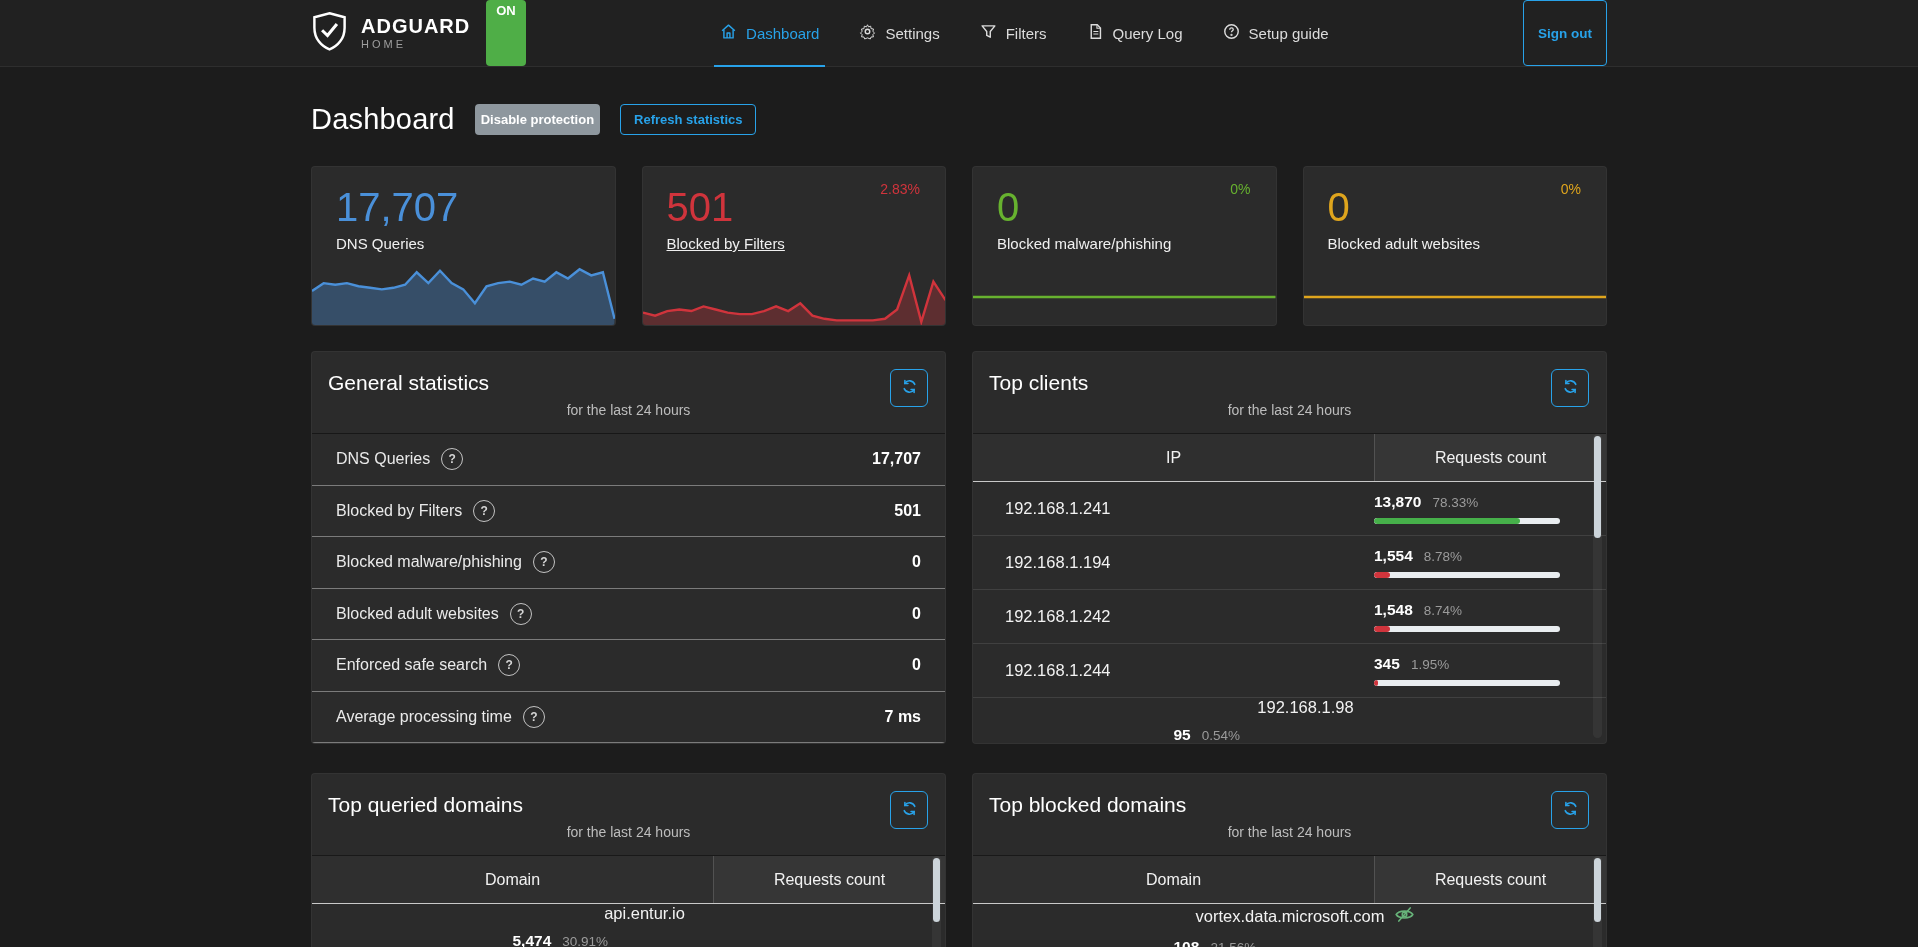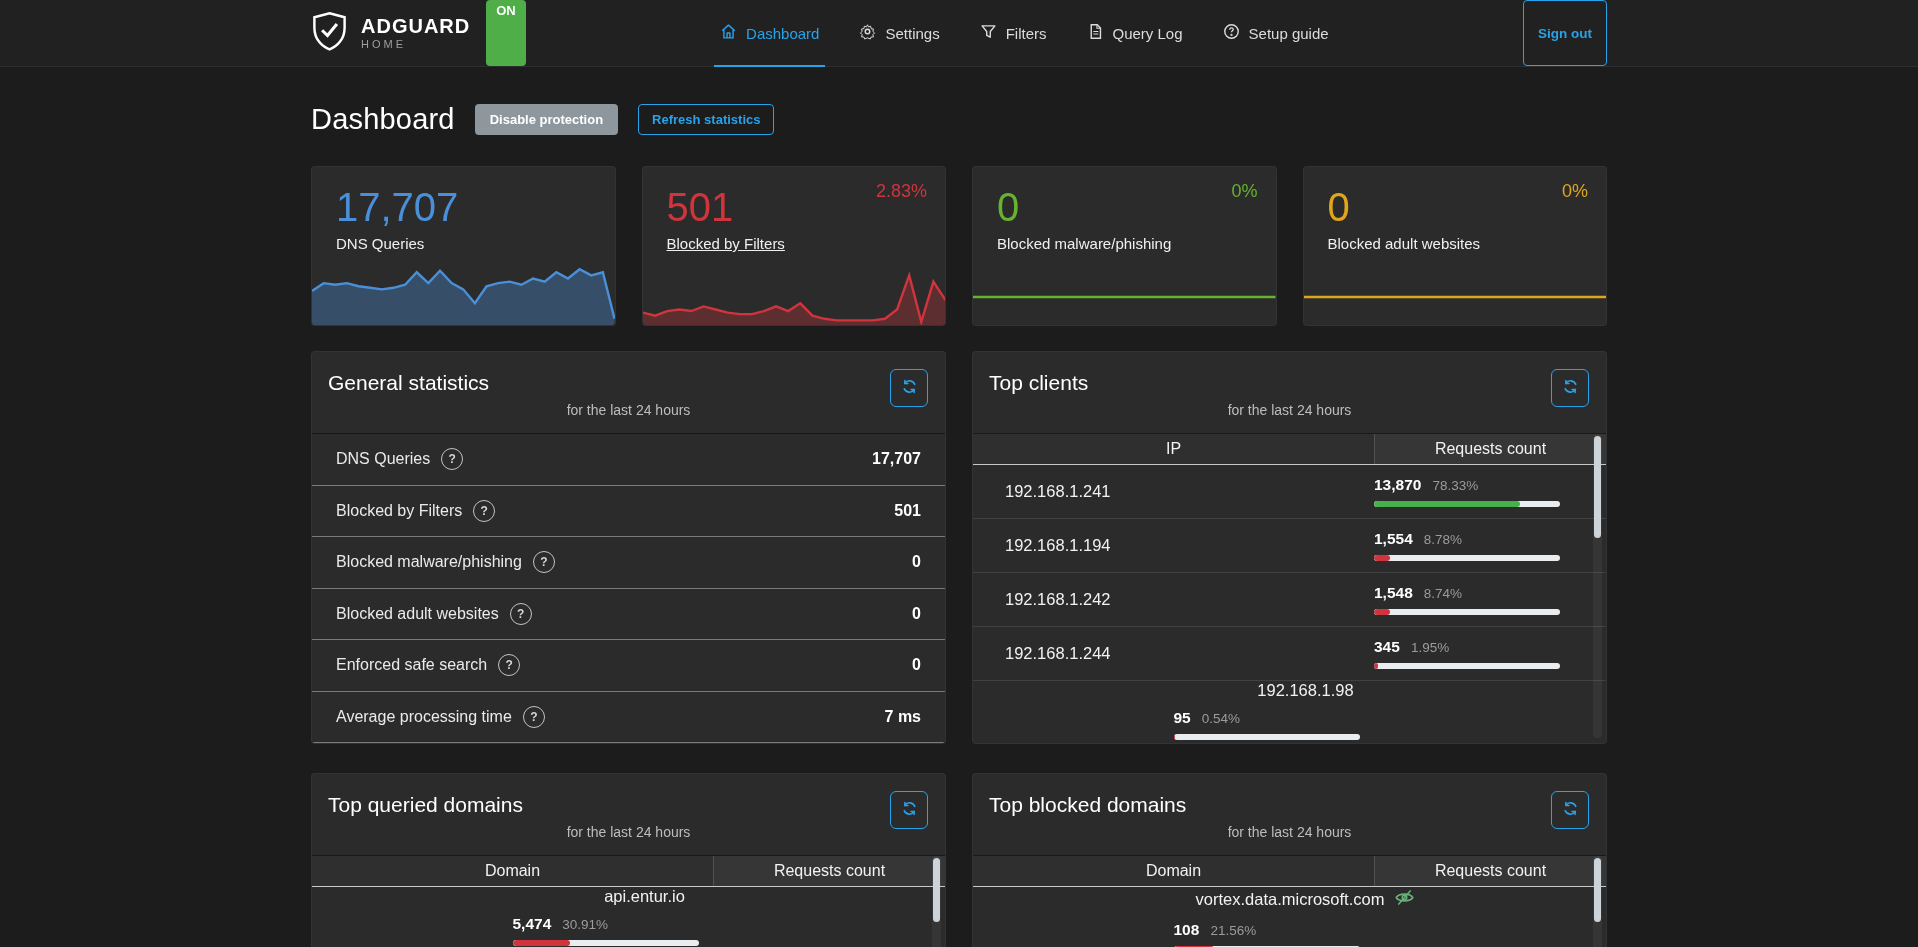--- a/index.html
+++ b/index.html
@@ -26,34 +26,34 @@
               height:2px; background:#28a2e9; }
   .signout-btn { border:1px solid #28a2e9; color:#28a2e9; background:transparent; font-size:13.5px;
               font-weight:bold; padding:6px 14px; border-radius:4px; cursor:pointer;
               font-family:"Liberation Sans",sans-serif; }
 
   
   .main { padding-top:36px; }
   .page-head { display:flex; align-items:center; gap:20px; }
   .page-title { font-size:29px; font-weight:400; color:#ffffff; letter-spacing:0.2px; }
   .btn-gray { background:#8e979e; color:#fff; border:none; font-size:13px; font-weight:bold;
-              padding:8px 15px; border-radius:4px; cursor:pointer; font-family:"Liberation Sans",sans-serif; }
+              padding:8px 6px; border-radius:4px; cursor:pointer; font-family:"Liberation Sans",sans-serif; }
   .btn-outline { background:transparent; border:1px solid #28a2e9; color:#28a2e9; font-size:13px;
               font-weight:bold; padding:7px 13px; border-radius:4px; cursor:pointer;
               font-family:"Liberation Sans",sans-serif; }
 
   
   .cards { margin-top:30px; display:grid; grid-template-columns:repeat(4,1fr); gap:26px; }
   .card { position:relative; background:#2b2b2b; border-radius:4px; height:160px; overflow:hidden;
           border:1px solid rgba(255,255,255,0.04); }
   .card-body { padding:17px 24px; position:relative; z-index:2; }
   .card-value { font-size:40px; font-weight:400; line-height:1.15; }
   .card-label { font-size:15px; color:#f0f0f0; margin-top:5px; }
   .card-label.link { text-decoration:underline; cursor:pointer; }
-  .card-percent { position:absolute; top:14px; right:18px; font-size:18px; z-index:2; }
+  .card-percent { position:absolute; top:14px; right:25px; font-size:14px; z-index:2; }
   .card-chart { position:absolute; left:0; right:0; bottom:0; height:62px; z-index:1; }
   .card-chart.flat { height:40px; }
   .card-chart svg { display:block; width:100%; height:100%; }
 
   
   .grid2 { display:grid; grid-template-columns:1fr 1fr; gap:26px; margin-top:25px; }
   .panel { background:#2b2b2b; border-radius:4px; position:relative;
            border:1px solid rgba(255,255,255,0.04); height:393px; overflow:hidden; }
   .panel-head { padding:19px 16px 15px; position:relative; }
   .panel-title { font-size:21px; font-weight:400; color:#fff; }
@@ -67,21 +67,21 @@
   .gs-rows { border-top:1px solid rgba(0,0,0,0.45); }
   .gs-row { height:51.5px; display:flex; align-items:center; padding:0 24px;
             border-bottom:1px solid rgba(255,255,255,0.38); }
   .gs-label { font-size:16px; color:#eaeaea; }
   .q-icon { width:22px; height:22px; border:1.5px solid #c3c3c3; border-radius:50%;
             display:inline-flex; align-items:center; justify-content:center; font-size:12px;
             font-weight:bold; color:#d5d5d5; margin-left:11px; cursor:pointer; flex:0 0 auto; }
   .gs-value { margin-left:auto; font-size:16px; font-weight:bold; color:#fff; }
 
   
-  .tbl-head { display:flex; height:32px; border-bottom:1px solid #c9c9c9;
+  .tbl-head { display:flex; height:49px; border-bottom:1px solid #c9c9c9;
               background:rgba(255,255,255,0.025); border-top:1px solid rgba(0,0,0,0.45); }
   .th-l { flex:1; display:flex; align-items:center; justify-content:center; font-size:16px; color:#f2f2f2; }
   .th-r { width:232px; display:flex; align-items:center; justify-content:center; font-size:16px;
           color:#f2f2f2; border-left:1px solid rgba(255,255,255,0.14); background:rgba(255,255,255,0.035); }
   .t-row { display:flex; align-items:center; min-height:54px; border-bottom:1px solid rgba(255,255,255,0.1); }
   .t-row:last-child { border-bottom:none;flex-direction:column; }
   .t-name { flex:1; padding-left:32px; font-size:16.5px; color:#f2f2f2; display:flex;
             align-items:center; gap:10px; cursor:pointer; }
   .t-right { width:232px; padding:9px 22px 9px 0; }
   .t-nums { display:flex; align-items:baseline; }

